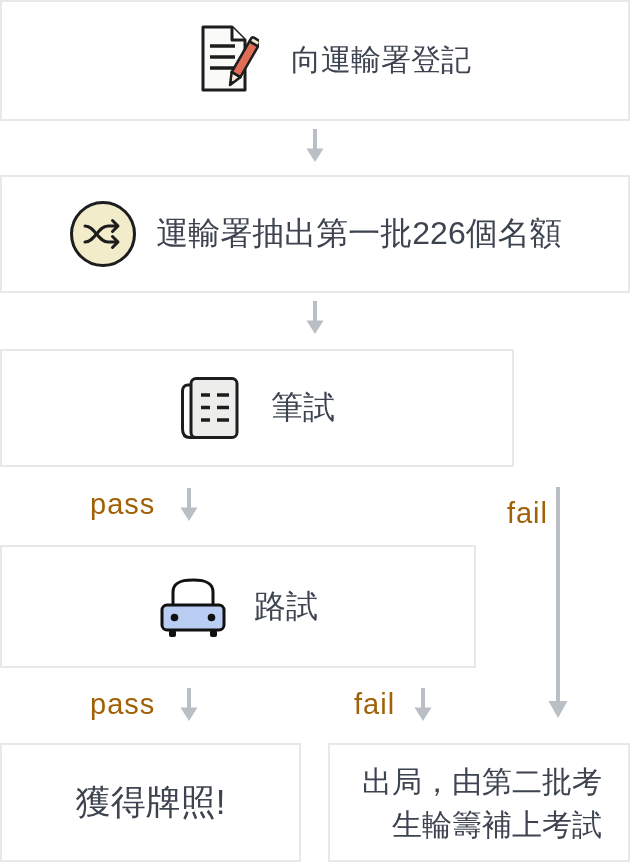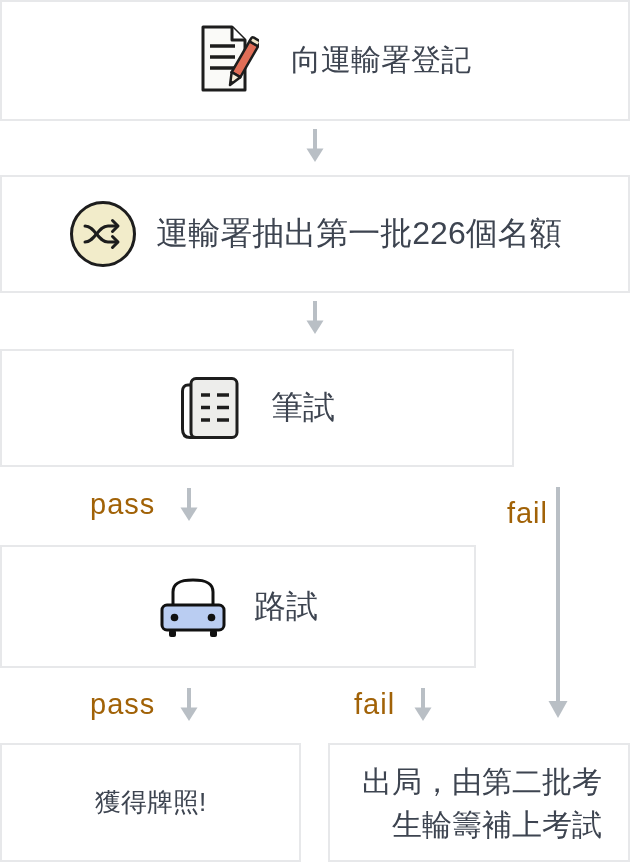--- a/index.html
+++ b/index.html
@@ -11,21 +11,21 @@
   }
   .box {
     position:absolute; box-sizing:border-box;
     background:#ffffff; border:2px solid #e7e8ea;
     display:flex; align-items:center;
   }
   .box.center { justify-content:center; }
   .step-label { font-size:32px; color:#3d4450; white-space:nowrap; }
   .edge-label { position:absolute; font-size:29px; color:#a16207; letter-spacing:1px; line-height:34px; }
   .arrow { position:absolute; }
-  .outcome-text { font-size:26px; color:#3d4450; }
+  .outcome-text { font-size:35px; color:#3d4450; }
   .outcome-text-multi { font-size:30px; line-height:43px; color:#3d4450; }
   .icon { flex:0 0 auto; display:block; }
 </style>
 </head>
 <body>
 
 <div class="canvas">
 
   <div class="box center" style="left:0; top:0; width:630px; height:121px; gap:32px;padding-left:40px;">
     <svg class="icon" width="60" height="74" viewBox="0 0 60 74">

